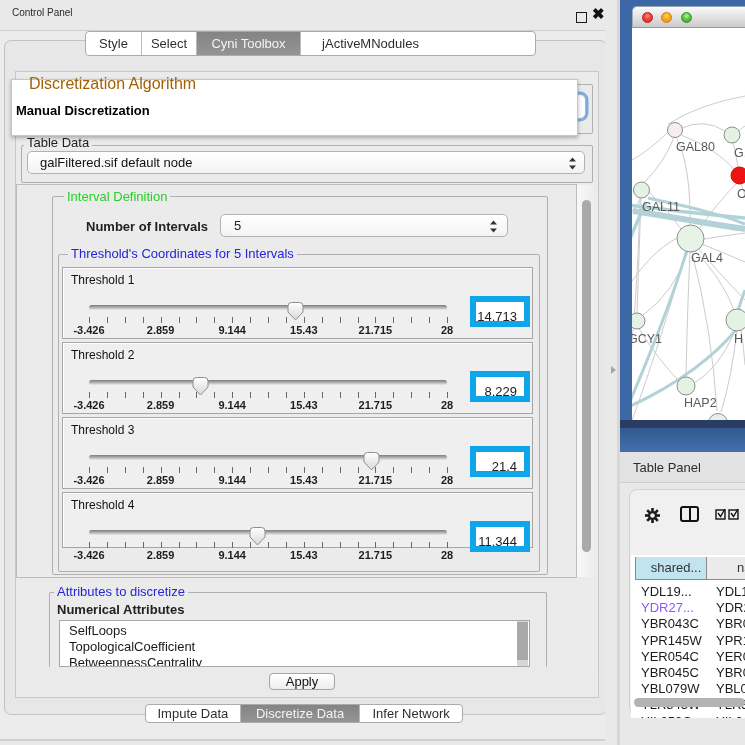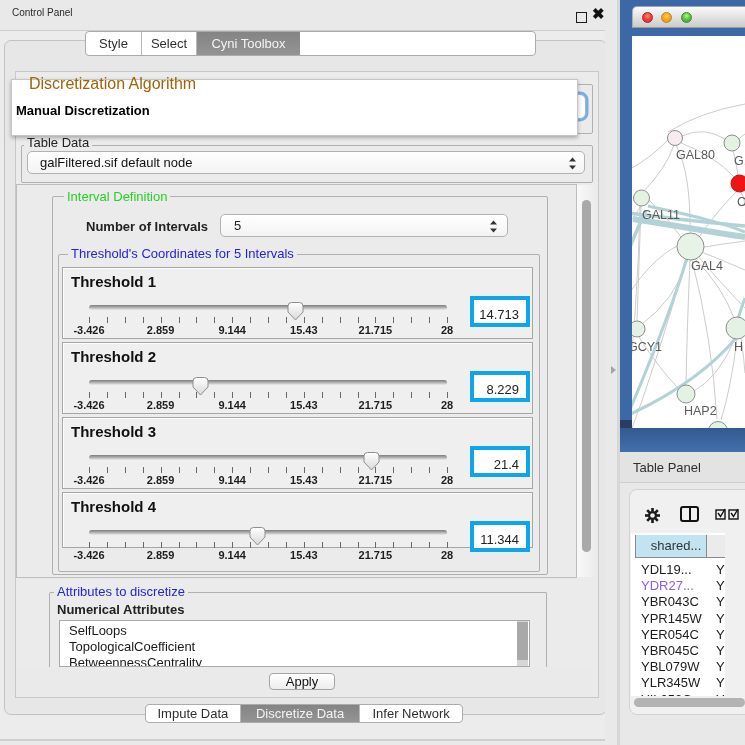--- a/index.html
+++ b/index.html
@@ -4,44 +4,45 @@
 body{width:745px;height:745px;position:relative;overflow:hidden;background:#ececec;font-family:"Liberation Sans",sans-serif;color:#222}
 .abs{position:absolute}
 .combo{background:linear-gradient(#ffffff,#f3f3f3);border:1px solid #b2b2b2;border-radius:5px;box-sizing:border-box}
 .etched{border:1px solid #b0b0b0;border-radius:2px}
 .gtitle{position:absolute;font-size:13px;line-height:13px;background:#ebebeb;padding:0 3px}
 .seg{display:flex;background:#fff;border:1px solid #ababab;border-radius:4px;box-sizing:border-box;overflow:hidden}
 .seg>div{font-size:13px;color:#2e2e2e;display:flex;align-items:center;justify-content:center;border-right:1px solid #b9b9b9}
 .seg>div:last-child{border-right:none}
 .seg .sel{background:linear-gradient(#848484,#949494);color:#f4f4f4}
 .tpanel{background:#efefef;border:1px solid #a6a6a6;box-shadow:inset 1px 1px 0 rgba(255,255,255,.85);box-sizing:border-box}
-.ttitle{position:absolute;left:8px;top:5px;font-size:15px;font-weight:bold;color:#111}
+.ttitle{position:absolute;left:8px;top:5px;font-size:12px;font-weight:normal;color:#111}
 .track{position:absolute;left:26px;top:37px;width:358px;height:5px;border-radius:2.5px;background:linear-gradient(#7c7c7c,#ababab 45%,#d9d9d9 85%,#ebebeb)}
 .tick{position:absolute;top:49px;width:1px;height:6px;background:#686868}
 .slab{position:absolute;top:56px;width:60px;margin-left:-30px;text-align:center;font-size:11px;font-weight:bold;color:#1d1d1d}
-.numbox{position:absolute;left:407px;top:28px;width:60px;height:31px;background:#fff;border:4px solid #0ea5e9;box-sizing:border-box;font-size:13px;text-align:right;line-height:29px;padding-right:7px}
+.numbox{position:absolute;left:407px;top:28px;width:60px;height:31px;background:#fff;border:6px solid #0ea5e9;box-sizing:border-box;font-size:13px;text-align:right;line-height:29px;padding-right:7px}
 .thumb{position:absolute;top:33px;width:17px;height:20px}
 .row1{font-size:13px;color:#1a1a1a}
 </style></head>
 <body>
 
 <div class="abs" style="left:0;top:0;width:619px;height:745px;background:#ececec"></div>
 <div class="abs" style="left:0;top:0;width:619px;height:30px;background:#e9e9e9;border-bottom:1px solid #cecece"></div>
 <div class="abs" style="left:12px;top:7px;font-size:10px;color:#2a2a2a">Control Panel</div>
 <div class="abs" style="left:576px;top:12px;width:9px;height:9px;border:1.6px solid #1a1a1a"></div>
 <div class="abs" style="left:592px;top:5px;font-size:15px;font-weight:bold;color:#111">✖</div>
 
 <div class="abs" style="left:4px;top:40px;width:601px;height:673px;background:#e7e7e7;border:1px solid #c2c2c2;border-radius:7px"></div>
 
 <div class="abs" style="left:15px;top:71px;width:582px;height:625px;background:#ebebeb;border:1px solid #c8c8c8"></div>
 
 <div class="seg abs" style="left:85px;top:31px;width:451px;height:25px">
   <div style="width:55px">Style</div>
   <div style="width:54px">Select</div>
   <div class="sel" style="width:103px">Cyni Toolbox</div>
+  <div style="width:139px">jActiveMNodules</div>
 </div>
 
 <div class="abs etched" style="left:21px;top:84px;width:570px;height:48px;border-radius:2px"></div>
 <div class="abs" style="left:556px;top:94px;width:30px;height:25px;background:#fdfdfd;border:1px solid #9db8d6;border-radius:6px;box-shadow:0 0 0 2.5px rgba(96,156,217,.8);box-sizing:border-box"></div>
 <div class="abs" style="left:26px;top:75px;font-size:16px;color:#a16207;background:transparent;padding:0 3px;z-index:60">Discretization Algorithm</div>
 
 <div class="abs" style="left:11px;top:79px;width:567px;height:57px;background:#fff;border:1px solid #c6c6c6;box-shadow:0 2px 4px rgba(0,0,0,.28);z-index:50;box-sizing:border-box">
   <div style="position:absolute;left:4px;top:23px;font-size:13px;font-weight:bold;color:#000">Manual Discretization</div>
 </div>
 
@@ -264,21 +265,21 @@
 
 <div class="abs" style="left:620px;top:0;width:125px;height:452px;background:#3c69a6"></div>
 <div class="abs" style="left:620px;top:420px;width:125px;height:8px;background:#2b3c63"></div>
 <div class="abs" style="left:620px;top:428px;width:125px;height:24px;background:linear-gradient(#33598f,#4470ad)"></div>
 
 <div class="abs" style="left:632px;top:6px;width:113px;height:22px;background:linear-gradient(#fafafa,#cbcbcb);border-bottom:1px solid #9a9a9a;border-top:1px solid #97a5bb;border-left:1px solid #a5aebc;border-top-left-radius:5px;box-sizing:border-box"></div>
 <div class="abs" style="left:641.5px;top:11.5px;width:11px;height:11px;border-radius:50%;background:radial-gradient(circle at 50% 32%,#ff8a80 0%,#ee4237 45%,#d32f2f 100%);border:1px solid #b3201c;box-sizing:border-box"></div>
 <div class="abs" style="left:661px;top:11.5px;width:11px;height:11px;border-radius:50%;background:radial-gradient(circle at 50% 32%,#ffd54f 0%,#f6a825 45%,#ef8f00 100%);border:1px solid #c77e17;box-sizing:border-box"></div>
 <div class="abs" style="left:680.5px;top:11.5px;width:11px;height:11px;border-radius:50%;background:radial-gradient(circle at 50% 32%,#b9f6a0 0%,#5fc444 45%,#3e9e2d 100%);border:1px solid #3a8f26;box-sizing:border-box"></div>
 
-<div class="abs" style="left:632px;top:36px;width:113px;height:392px;background:#fff;overflow:hidden">
+<div class="abs" style="left:632px;top:28px;width:113px;height:392px;background:#fff;overflow:hidden">
 <svg width="113" height="392" viewBox="632 28 113 392" style="position:absolute;left:0;top:0">
   <g fill="none" stroke="#cccccc" stroke-width="1">
     <path d="M745 96 Q700 104 668 124"></path>
     <path d="M674 137 Q666 160 644 183"></path>
     <path d="M676 137 Q691 165 690 226"></path>
     <path d="M681 135 Q715 148 734 169"></path>
     <path d="M682 128 Q704 118 725 131"></path>
     <path d="M733 142 Q736 155 738 167"></path>
     <path d="M737 183 Q718 202 699 229"></path>
     <path d="M649 192 Q668 210 681 229"></path>
@@ -361,21 +362,21 @@
 <div class="abs" style="left:688.5px;top:508px;width:2px;height:12px;background:#111"></div>
 <svg class="abs" style="left:715px;top:508px" width="26" height="12" viewBox="0 0 26 12">
  <g fill="none" stroke="#111" stroke-width="1.4">
   <rect x="1" y="2" width="9" height="9"></rect>
       <path d="M3 5 L5.5 8.5 L10 1"></path>
   <rect x="14" y="2" width="9" height="9"></rect>
       <path d="M16 5 L18.5 8.5 L23 1"></path>
  </g>
 </svg>
 
-<div class="abs" style="left:631px;top:533px;width:94px;height:163px;background:#fff;overflow:hidden">
+<div class="abs" style="left:631px;top:555px;width:114px;height:163px;background:#fff;overflow:hidden">
   <div style="position:absolute;left:4px;top:2px;width:72px;height:23px;background:#c2e4f1;border:1px solid #8a8a8a;border-top:none;box-sizing:border-box;font-size:13px;color:#333;text-align:center;padding-left:10px;line-height:22px">shared...</div>
   <div style="position:absolute;left:76px;top:2px;width:40px;height:23px;background:#ebebeb;border:1px solid #8a8a8a;border-top:none;border-left:none;box-sizing:border-box;font-size:13px;color:#333;padding-left:30px;line-height:22px">name</div>
   <div style="position:absolute;left:10px;top:29.0px;font-size:13px;color:#1c1c1c">YDL19...</div>
   <div style="position:absolute;left:85px;top:29.0px;font-size:13px;color:#1c1c1c">YDL1</div>
   <div style="position:absolute;left:10px;top:45.2px;font-size:13px;color:#8b5cf6">YDR27...</div>
   <div style="position:absolute;left:85px;top:45.2px;font-size:13px;color:#1c1c1c">YDR2</div>
   <div style="position:absolute;left:10px;top:61.4px;font-size:13px;color:#1c1c1c">YBR043C</div>
   <div style="position:absolute;left:85px;top:61.4px;font-size:13px;color:#1c1c1c">YBR0</div>
   <div style="position:absolute;left:10px;top:77.6px;font-size:13px;color:#1c1c1c">YPR145W</div>
   <div style="position:absolute;left:85px;top:77.6px;font-size:13px;color:#1c1c1c">YPR1</div>

